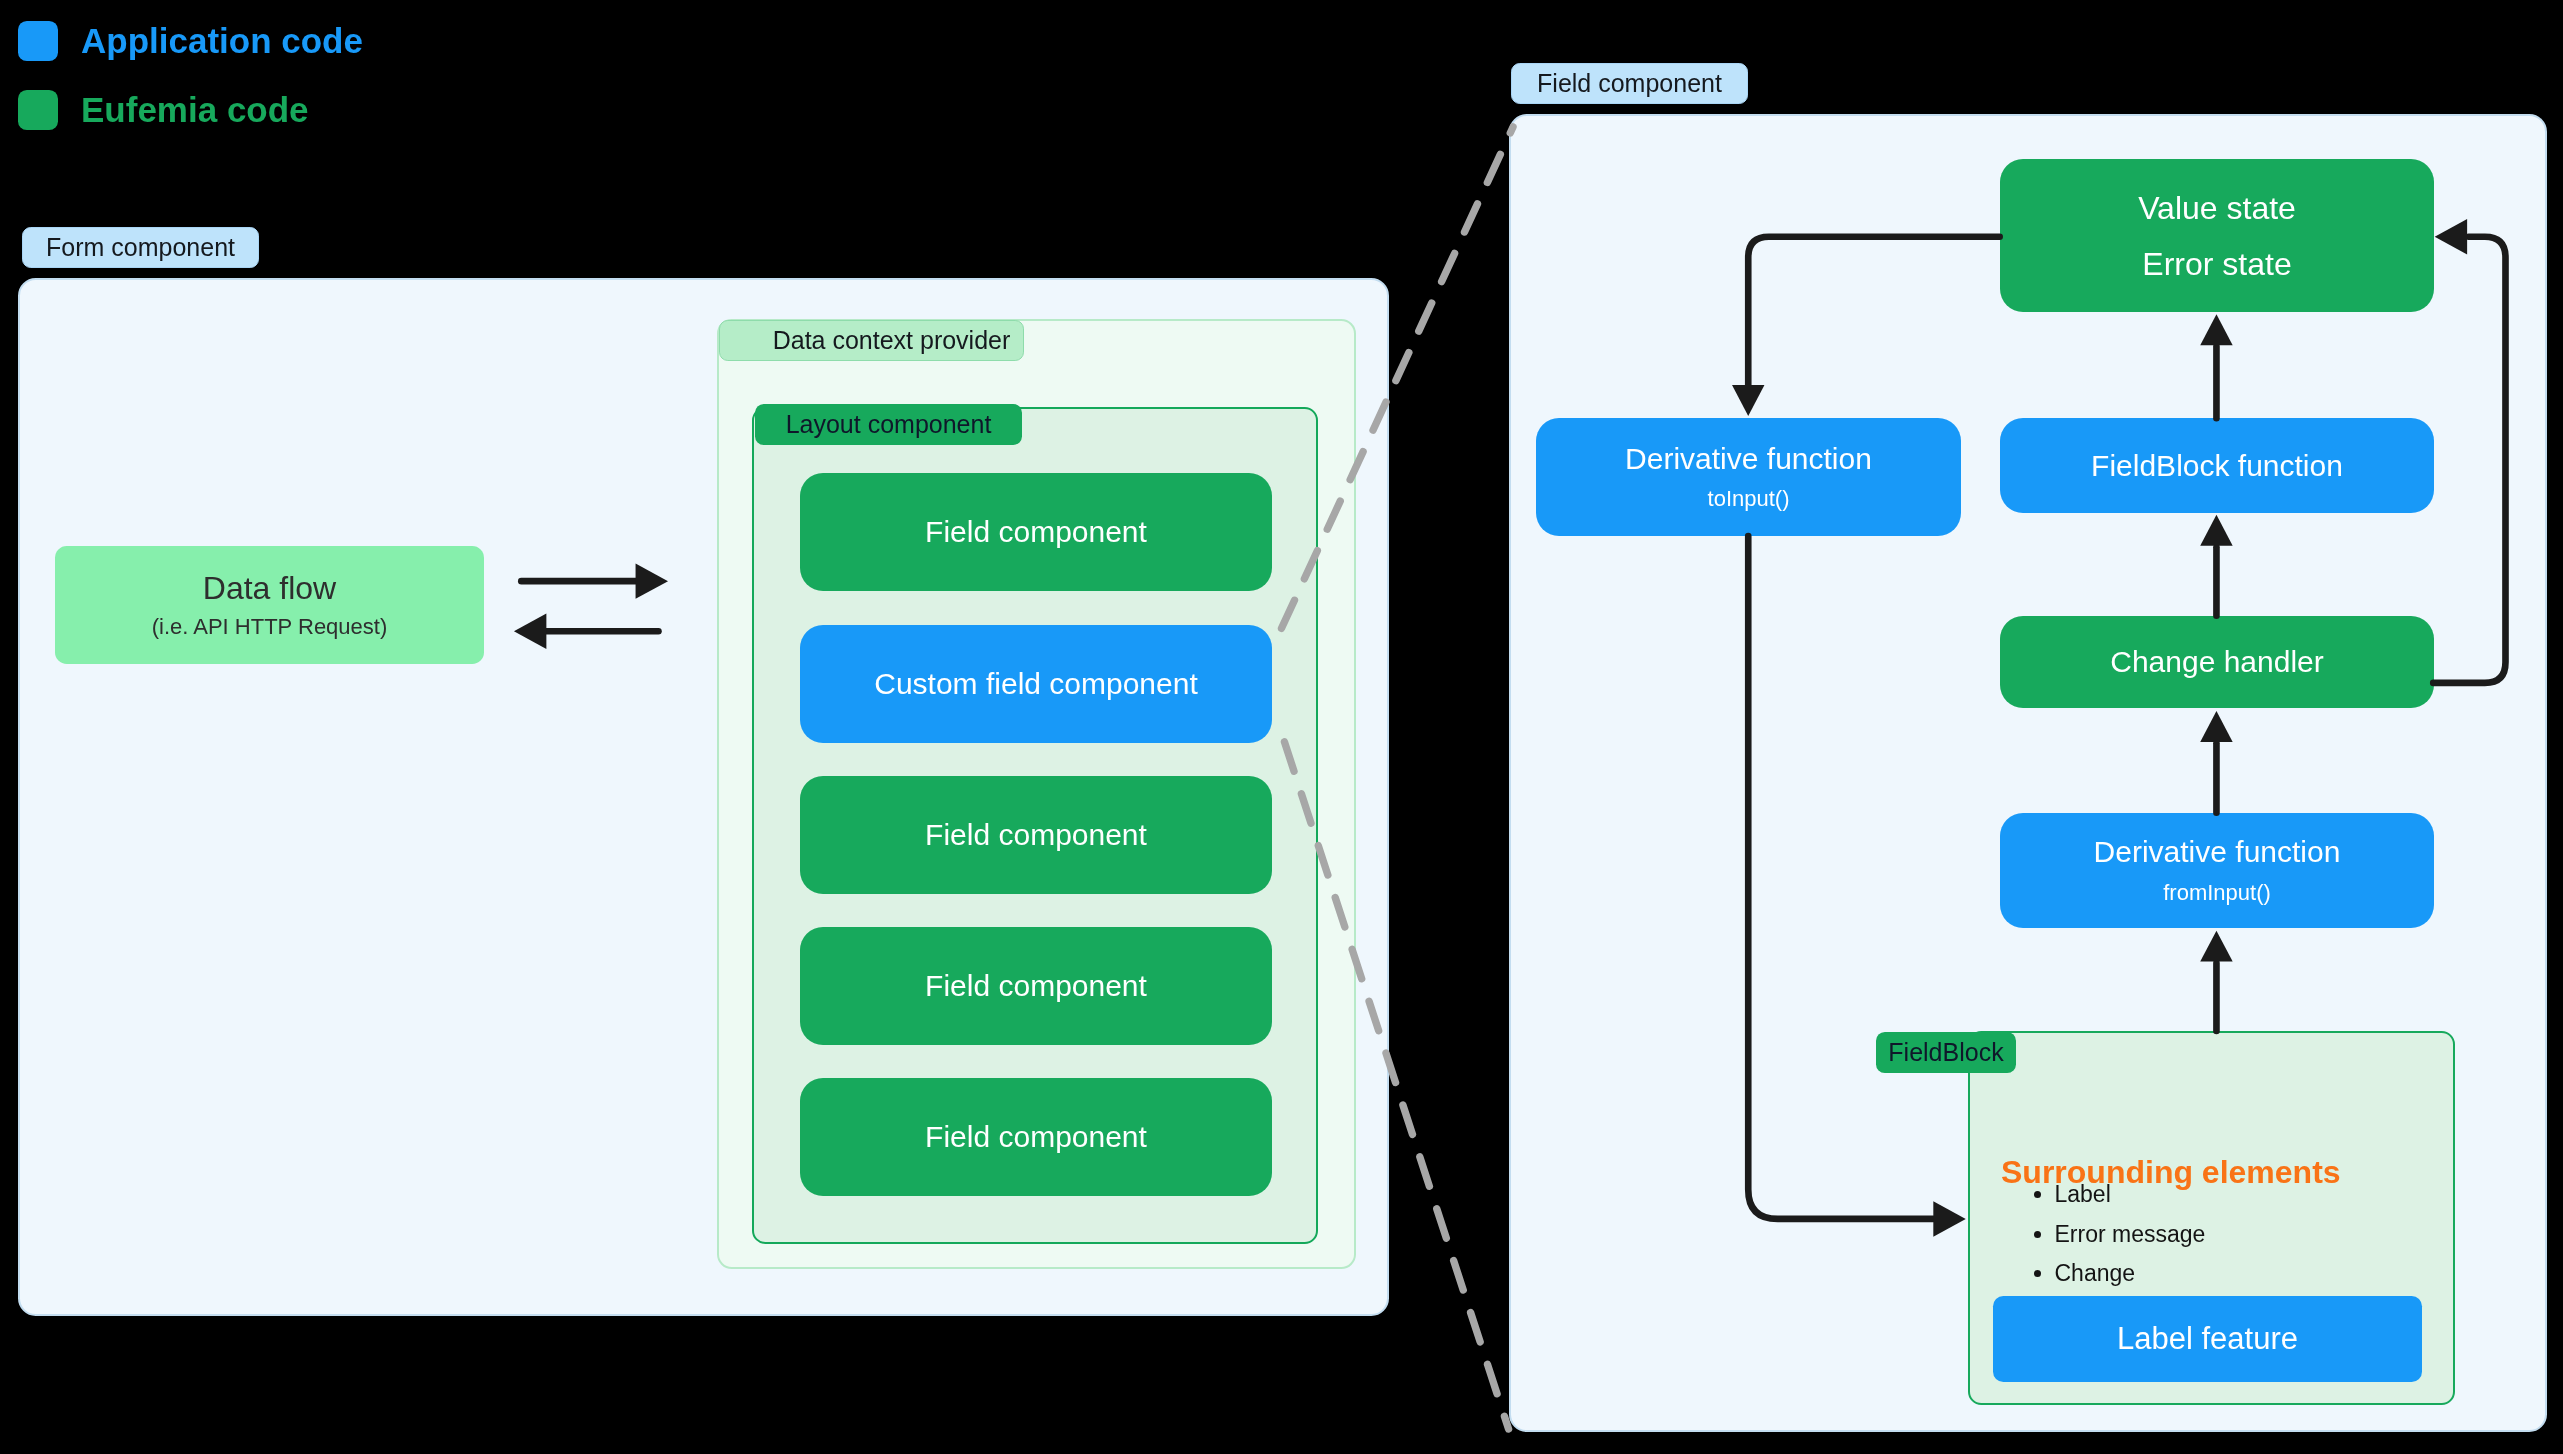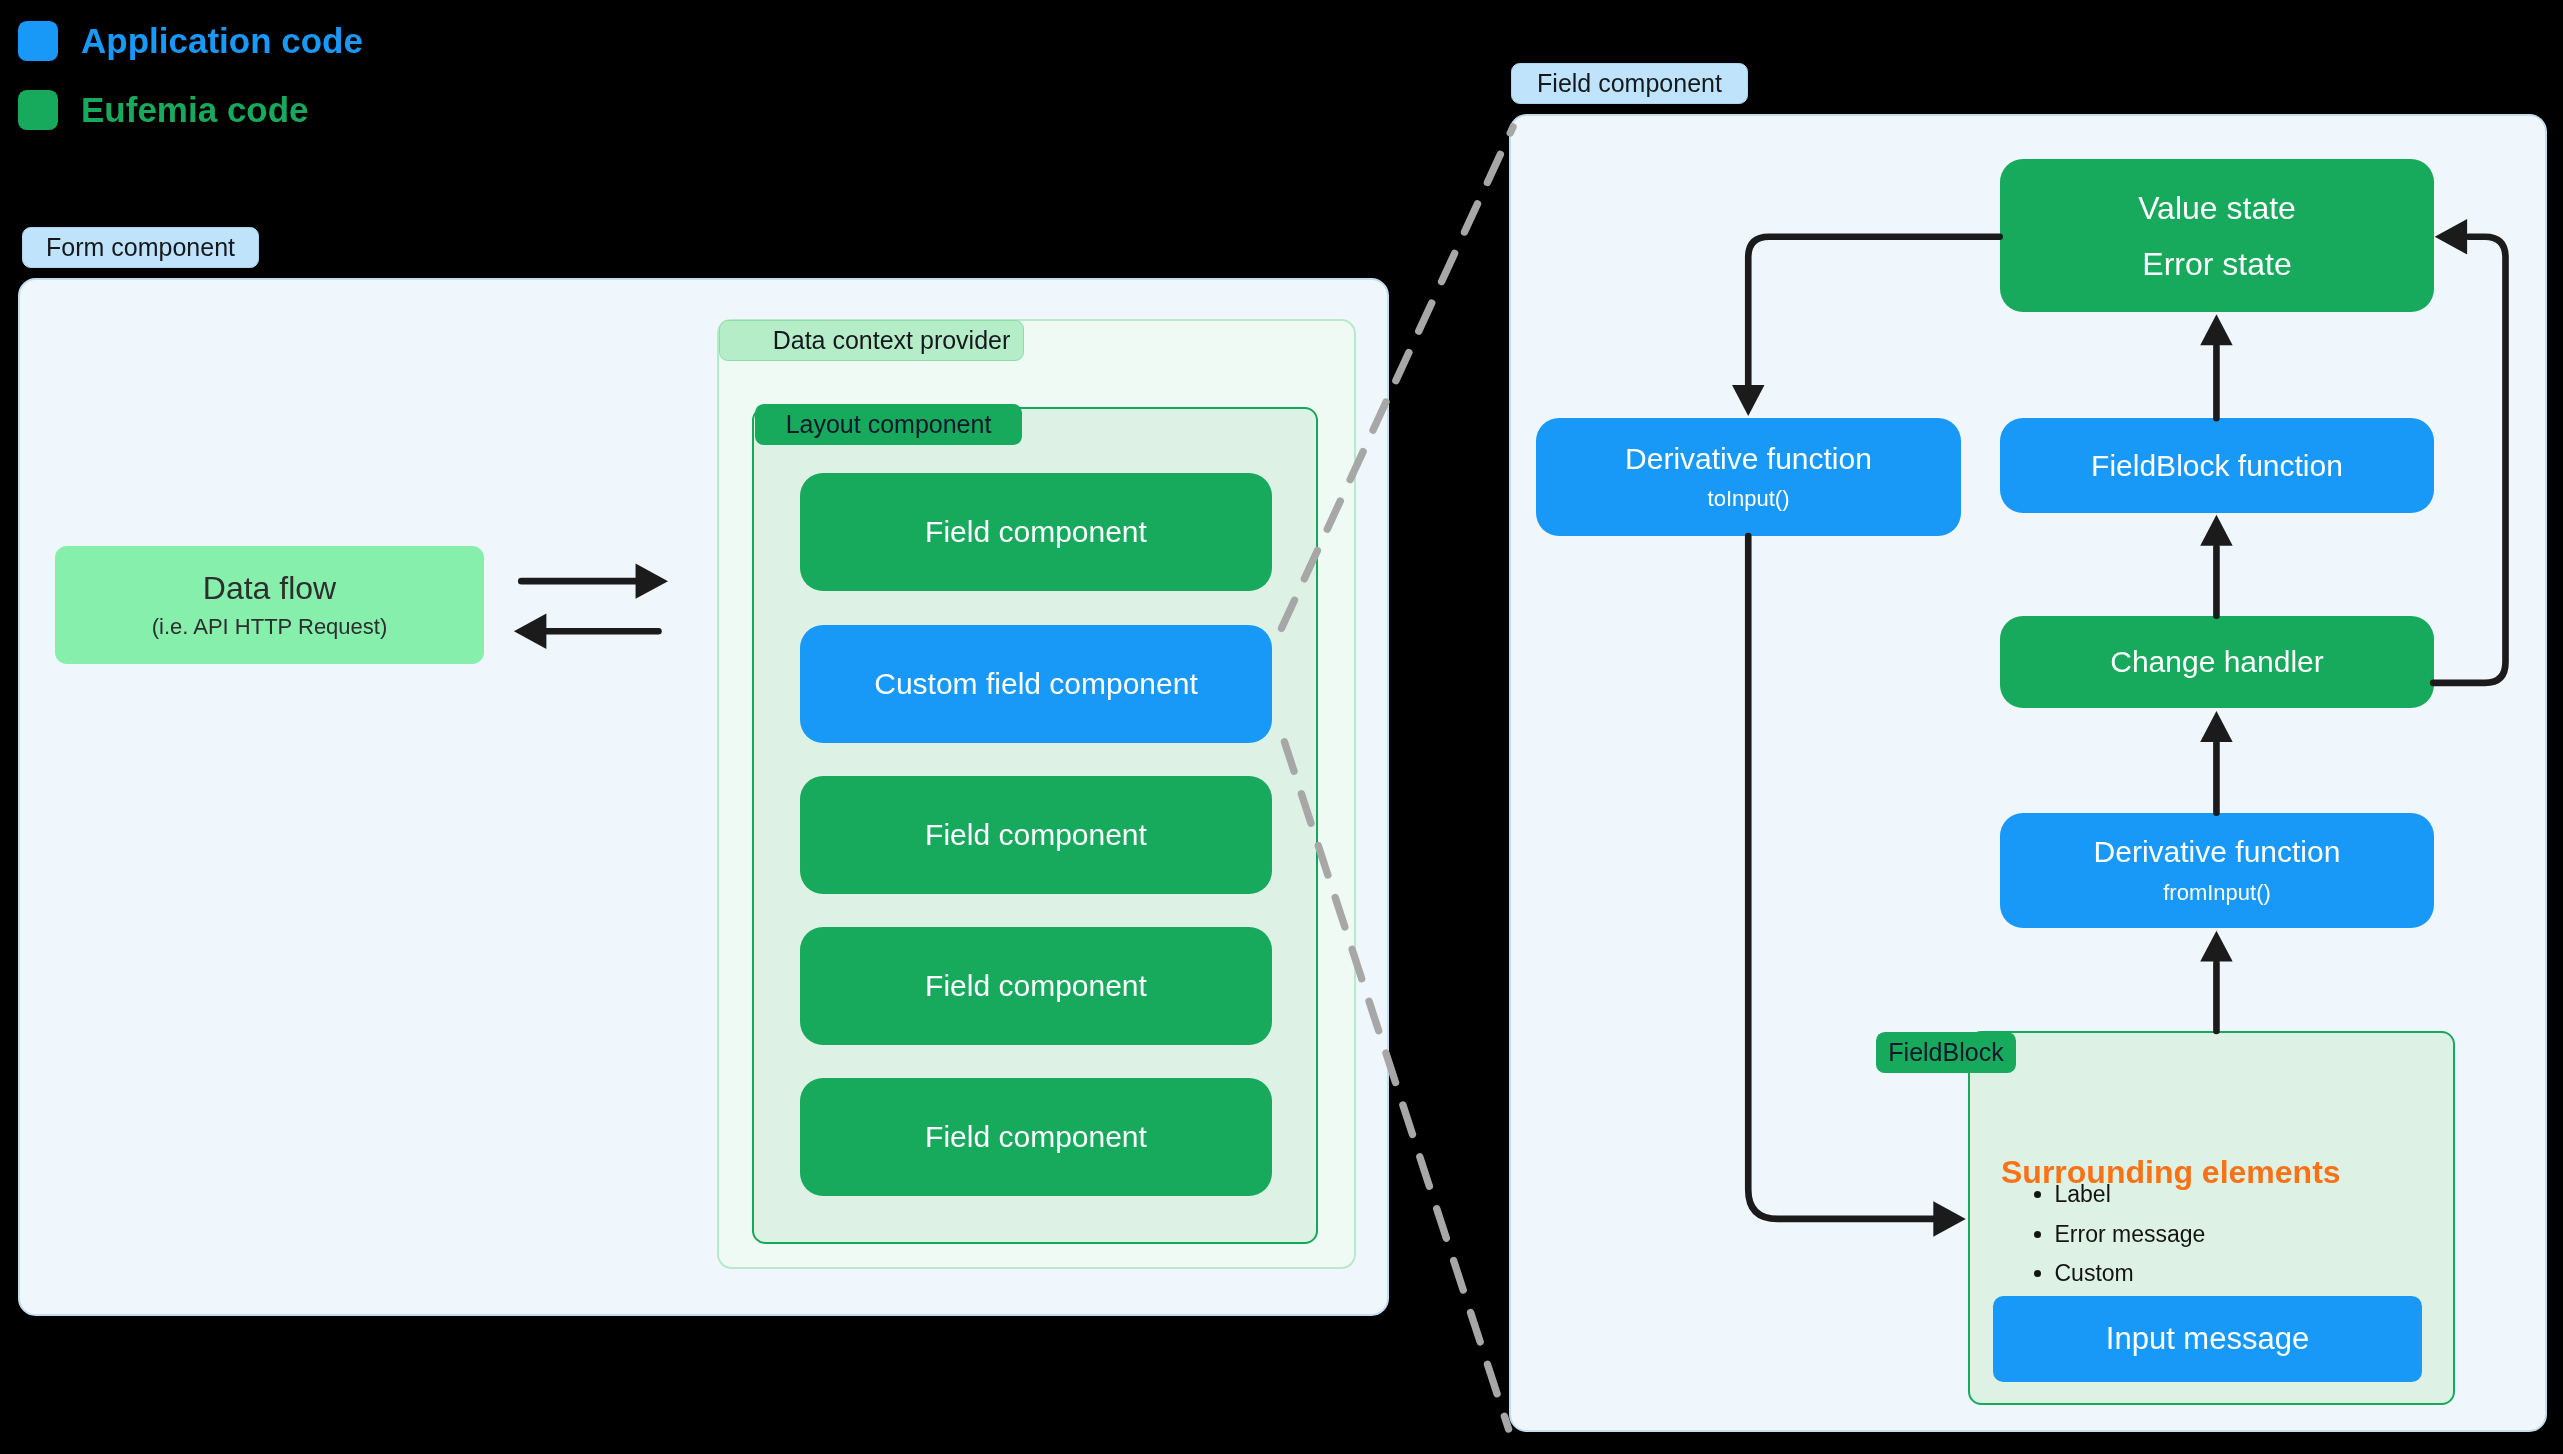--- a/index.html
+++ b/index.html
@@ -115,24 +115,24 @@
     <div class="node-title">Derivative function</div>
     <div class="node-sub">fromInput()</div>
   </div>
 
   <div class="abs inner-green" style="left:1968px;top:1031px;width:487px;height:374px;border-color:#17a95c;"></div>
   <div class="abs tag tag-green" style="left:1876px;top:1032px;width:140px;height:41px;">FieldBlock</div>
   <div class="abs fb-heading" style="left:2001px;top:1110px;">Surrounding elements</div>
   <ul class="abs fb-list" style="left:2009px;top:1165px;">
     <li>Label</li>
     <li>Error message</li>
-    <li>Custom</li>
+    <li>Change</li>
   </ul>
   <div class="abs node node-blue" style="left:1993px;top:1296px;width:429px;height:86px;border-radius:10.3px;">
-    <div style="font-size:31px;">Input message</div>
+    <div style="font-size:31px;">Label feature</div>
   </div>
 
   <svg class="svg-overlay" width="2563" height="1455" viewBox="0 0 3476 1973">
     <g stroke="#1b1b1b" stroke-width="9" fill="none" stroke-linecap="round" stroke-linejoin="round">
       <g>
         <path d="M 707 788 H 864"></path>
         <polygon points="906,788 862,764 862,812" fill="#1b1b1b" stroke="none"></polygon>
       </g>
       <g>
         <path d="M 893 856 H 740"></path>

